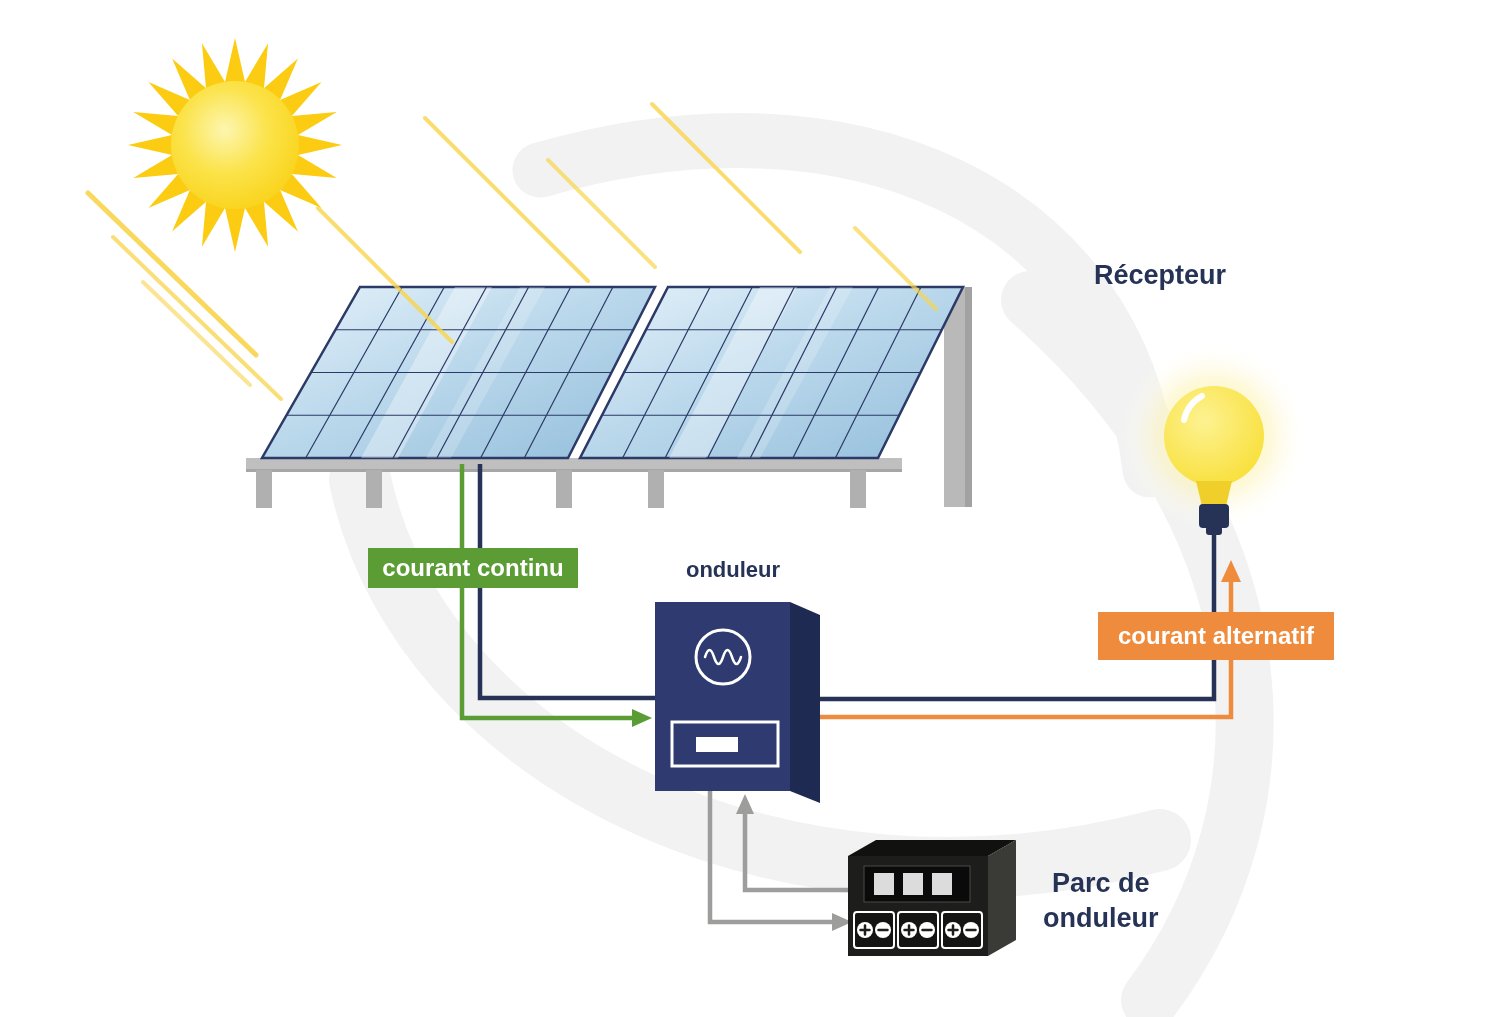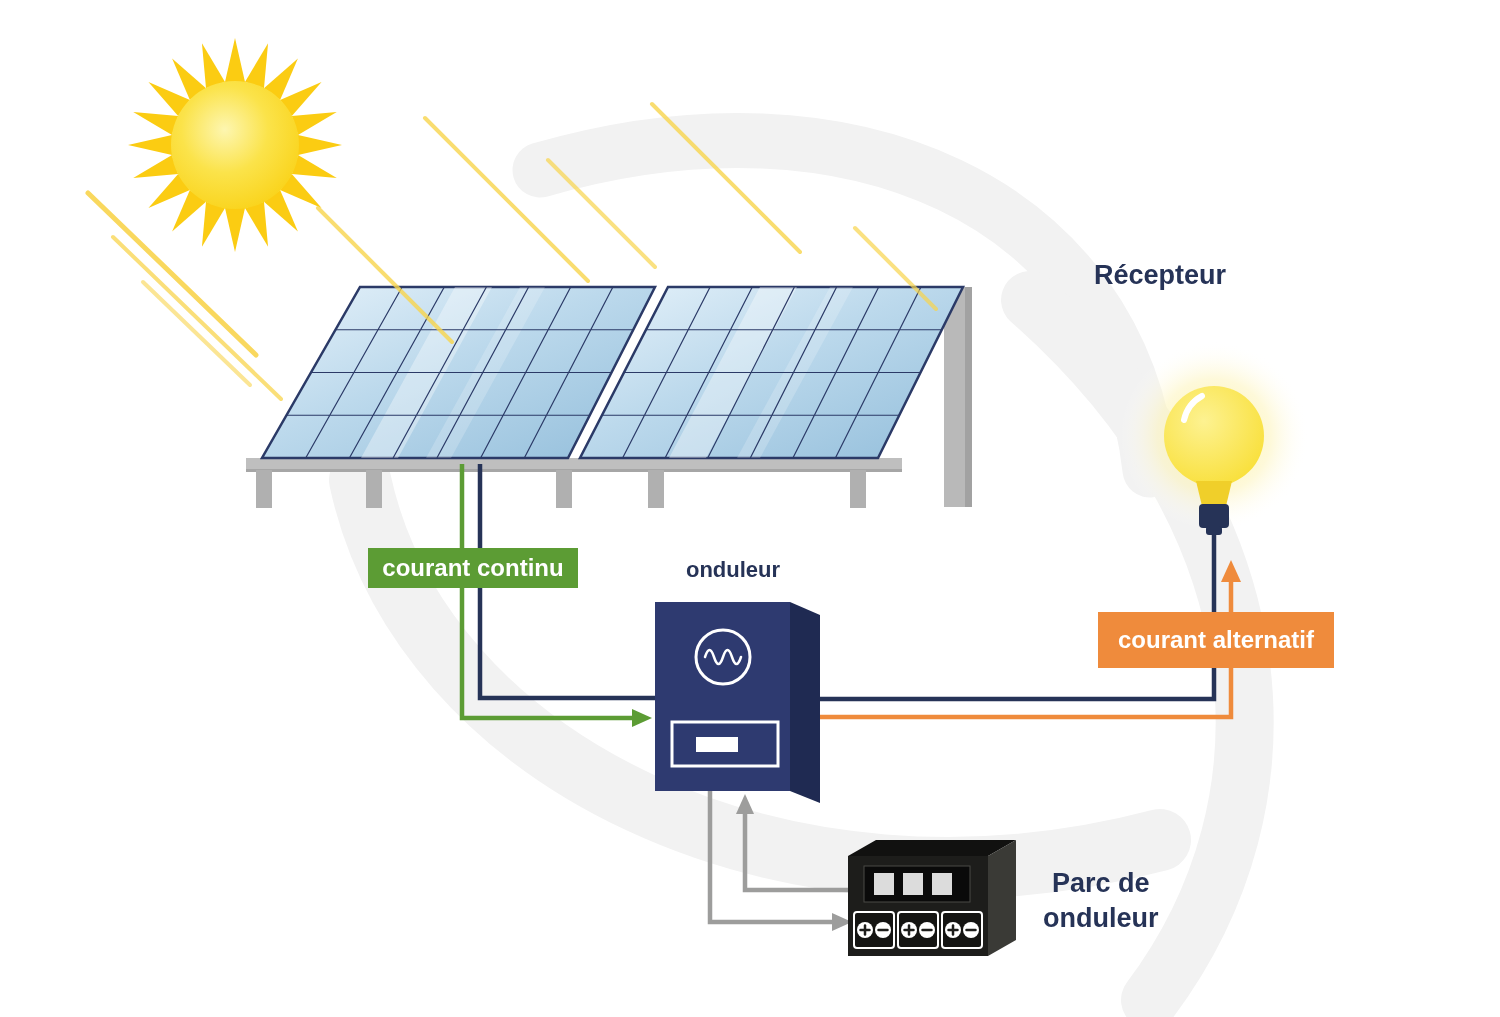--- a/index.html
+++ b/index.html
@@ -14,21 +14,21 @@
     color:#263357;font-weight:700;font-size:27px;line-height:1.3;
     text-align:center;white-space:nowrap;
   }
   .lbl span{display:block;}
   .lbl.left{transform:none;text-align:center;}
   .tag{
     position:absolute;display:flex;align-items:center;justify-content:center;
     color:#ffffff;font-weight:700;font-size:24px;white-space:nowrap;
   }
   .tag.green{background:#5c9c34;left:368px;top:548px;width:210px;height:40px;}
-  .tag.orange{background:#ef8b3c;left:1098px;top:612px;width:236px;height:56px;}
+  .tag.orange{background:#ef8b3c;left:1098px;top:612px;width:236px;height:48px;}
   #modules-label{left:675px;top:188px;}
   #recepteur-label{left:1160px;top:258px;}
   #onduleur-label{left:733px;top:556px;font-size:22px;}
   #parc-label{left:1043px;top:866px;}
 </style>
 </head>
 <body>
 
 <div class="stage">
 

